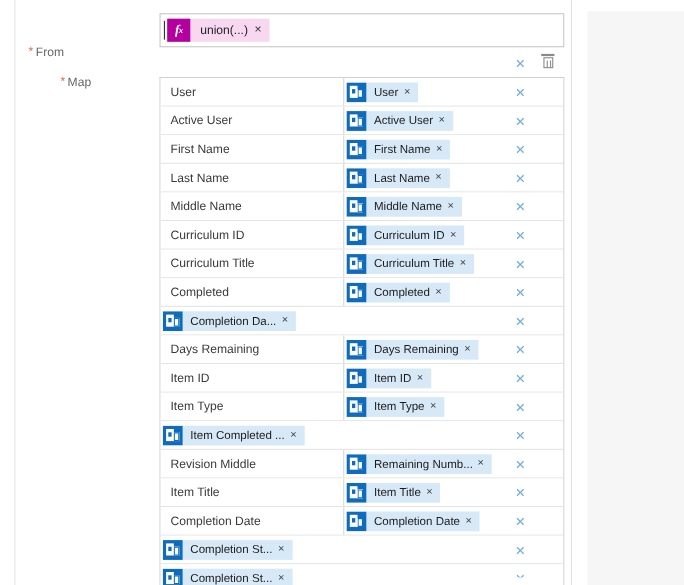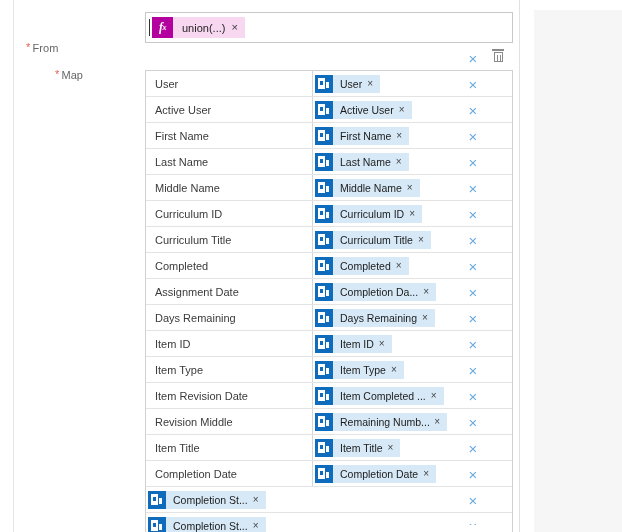--- a/index.html
+++ b/index.html
@@ -379,21 +379,20 @@
           <div class="token">
             <div class="token-icon">
               <div class="dot"></div>
             </div>
             <span class="token-text">Completed</span>
             <span class="token-x">×</span>
           </div>
         </div>
       </div>
       <div class="map-row">
-        <div class="key-cell">Assignment Date</div>
         <div class="val-cell">
           <div class="token">
             <div class="token-icon">
               <div class="dot"></div>
             </div>
             <span class="token-text">Completion Da...</span>
             <span class="token-x">×</span>
           </div>
         </div>
       </div>
@@ -427,21 +426,20 @@
           <div class="token">
             <div class="token-icon">
               <div class="dot"></div>
             </div>
             <span class="token-text">Item Type</span>
             <span class="token-x">×</span>
           </div>
         </div>
       </div>
       <div class="map-row">
-        <div class="key-cell">Item Revision Date</div>
         <div class="val-cell">
           <div class="token">
             <div class="token-icon">
               <div class="dot"></div>
             </div>
             <span class="token-text">Item Completed ...</span>
             <span class="token-x">×</span>
           </div>
         </div>
       </div>

